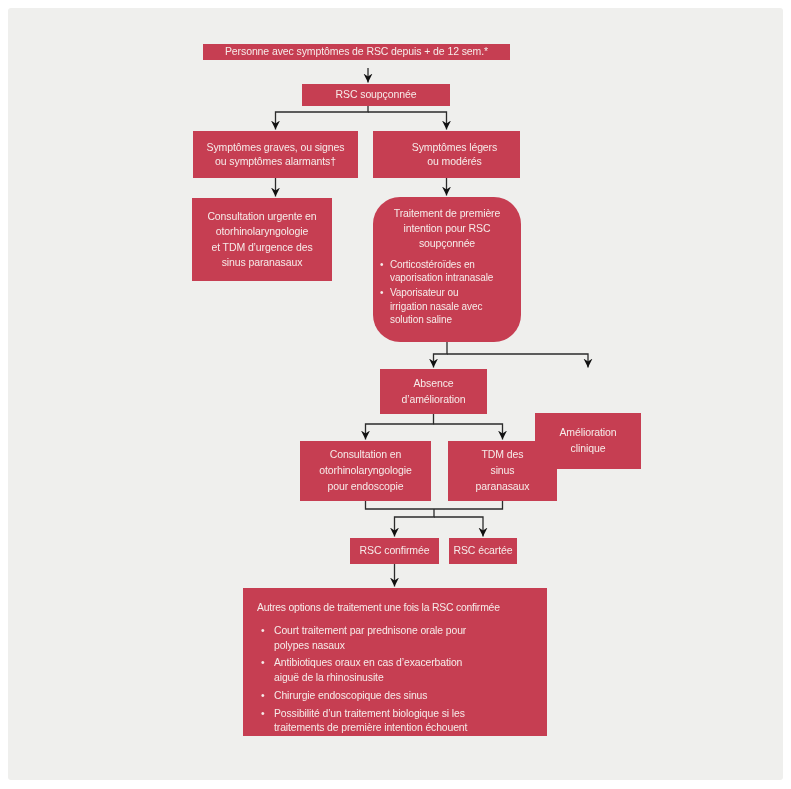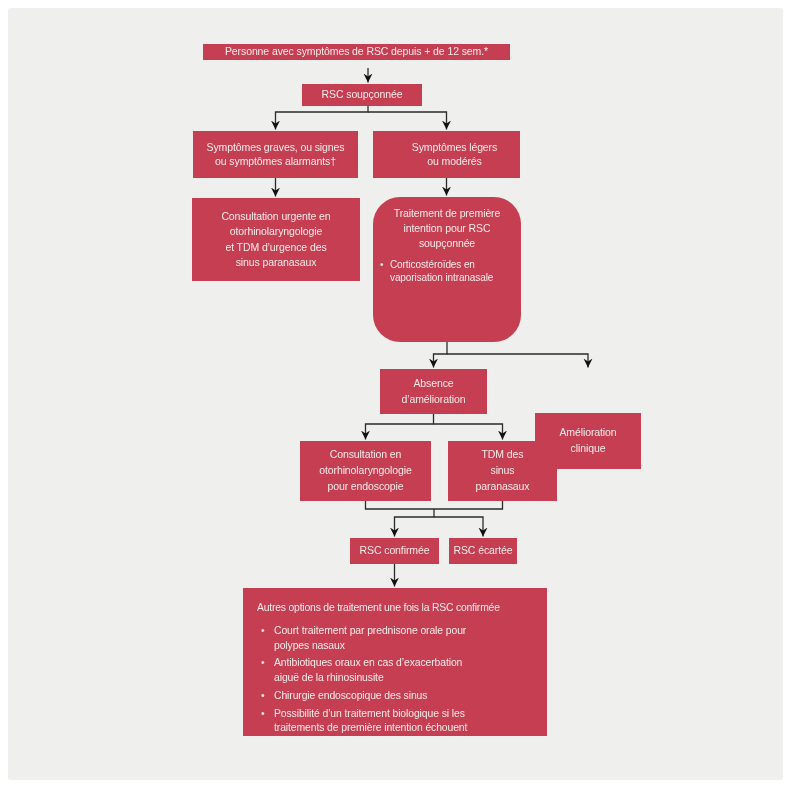--- a/index.html
+++ b/index.html
@@ -22,24 +22,24 @@
   svg.connectors .arrowhead{fill:var(--arrow); stroke:none;}
 
   .node{
     position:absolute; background:var(--box); color:var(--box-text);
     display:flex; align-items:center; justify-content:center;
     text-align:center; font-size:10.5px; line-height:1.32; letter-spacing:-0.1px;
   }
   .lines{white-space:pre-line;}
 
   #n-start     {left:203px; top:44px;  width:307px; height:16px; white-space:nowrap;}
-  #n-suspected {left:302px; top:84px;  width:120px; height:22px; white-space:nowrap;}
+  #n-suspected {left:302px; top:84px;  width:148px; height:22px; white-space:nowrap;}
   #n-severe    {left:193px; top:131px; width:165px; height:47px;}
   #n-mild      {left:373px; top:131px; width:147px; height:47px;padding-left:16px;}
-  #n-urgent    {left:192px; top:198px; width:168px; height:83px; line-height:1.45;}
+  #n-urgent    {left:192px; top:198px; width:140px; height:83px; line-height:1.45;}
   #n-first     {left:373px; top:197px; width:148px; height:145px; display:block; padding:9px 7px 0 7px;border-radius:27px;}
   #n-first .first-heading{white-space:pre-line; line-height:1.45; text-align:center;}
   #n-first ul{list-style:none; text-align:left; margin-top:6px; font-size:10px; line-height:1.34;}
   #n-first li{position:relative; padding-left:10px; margin-bottom:2px; white-space:pre-line;}
   #n-first li::before{content:"\2022"; position:absolute; left:0; top:0;}
   #n-absence   {left:380px; top:369px; width:107px; height:45px; line-height:1.5;}
   #n-improve   {left:535px; top:369px; width:106px; height:56px; line-height:1.5;margin-top:44px;}
   #n-endo      {left:300px; top:441px; width:131px; height:60px; line-height:1.5;}
   #n-tdm       {left:448px; top:441px; width:109px; height:60px; line-height:1.5;}
   #n-confirmed {left:350px; top:538px; width:89px;  height:26px; white-space:nowrap;}
@@ -103,20 +103,23 @@
 sinus paranasaux</span>
   </div>
 
   <div class="node" id="n-first">
     <div class="first-heading">Traitement de première
 intention pour RSC
 soupçonnée</div>
     <ul class="first-bullets">
       <li>Corticostéroïdes en
 vaporisation intranasale</li>
+      <li>Vaporisateur ou
+irrigation nasale avec
+solution saline</li>
     </ul>
   </div>
 
   <div class="node" id="n-absence">
     <span class="lines">Absence
 d’amélioration</span>
   </div>
 
   <div class="node" id="n-improve">
     <span class="lines">Amélioration

